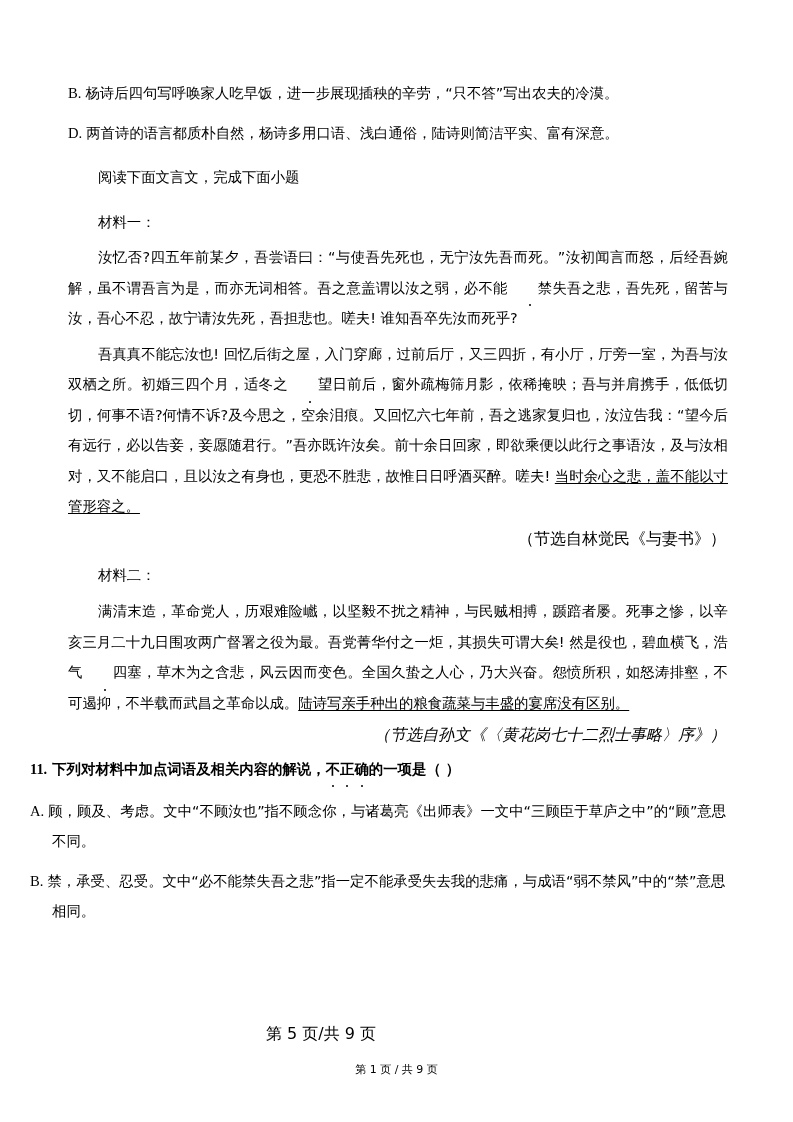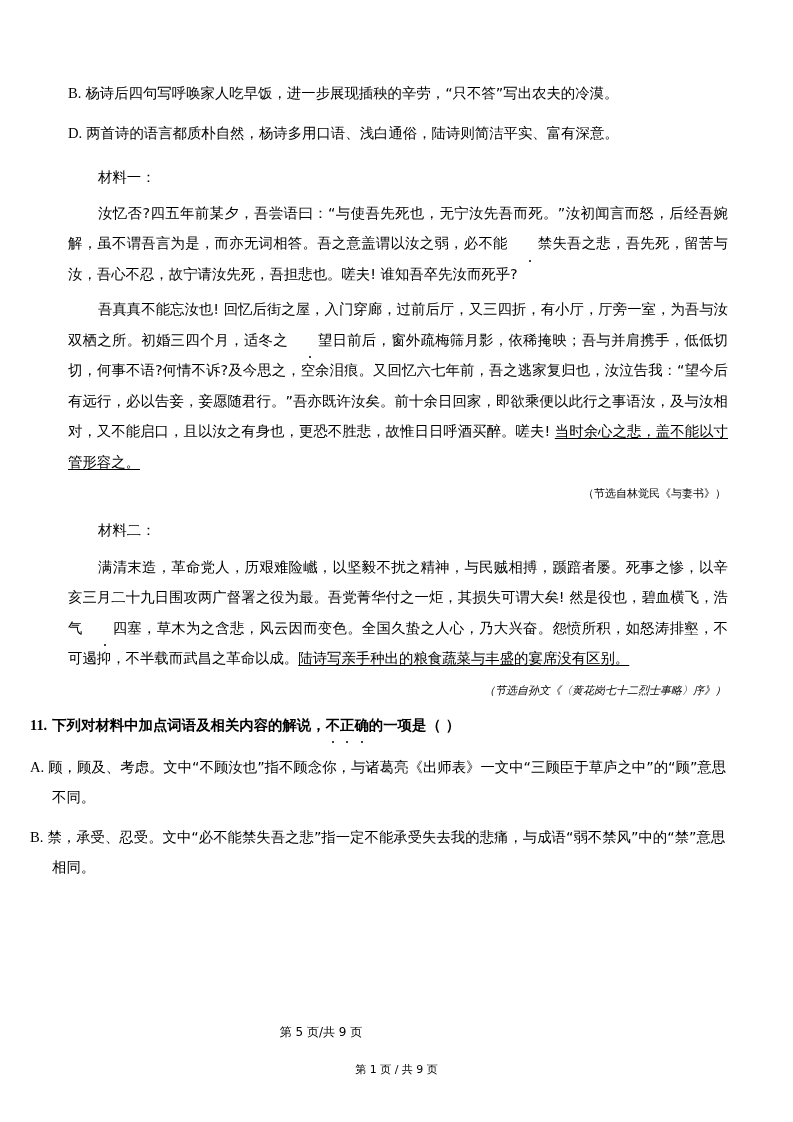--- a/index.html
+++ b/index.html
@@ -48,21 +48,21 @@
     text-indent: 30px;
   }
   .para {
     font-size: 14.4px;
     line-height: 30.5px;
     text-align: justify;
     text-justify: inter-character;
     margin: 0;
   }
   .src {
-    font-size: 11px;
+    font-size: 16px;
     line-height: 30px;
     text-align: right;
     padding-right: 2px;
   }
   .qline {
     font-size: 14.4px;
     line-height: 30px;
     font-weight: bold;
   }
   
@@ -85,21 +85,21 @@
     text-decoration: underline;
     text-underline-offset: 2px;
   }
   
   .footer-a {
     position: absolute;
     left: 0;
     top: 1024px;
     width: 642px;
     text-align: center;
-    font-size: 12px;
+    font-size: 16px;
     color: #000;
   }
   .footer-b {
     position: absolute;
     left: 0;
     top: 1062px;
     width: 793px;
     text-align: center;
     font-size: 11px;
     color: #000;
@@ -114,20 +114,21 @@
 
     <div>
       <div class="opt opt-hang">
         <span class="marker">B.</span><span>杨诗后四句写呼唤家人吃早饭，进一步展现插秧的辛劳，“只不答”写出农夫的冷漠。</span>
       </div>
       <div class="opt opt-hang">
         <span class="marker">D.</span><span>两首诗的语言都质朴自然，杨诗多用口语、浅白通俗，陆诗则简洁平实、富有深意。</span>
       </div>
     </div>
 
+    <div class="para indent2" style="margin-top:14px;">阅读下面文言文，完成下面小题</div>
 
     <div class="para indent2" style="margin-top:14px;">材料一：</div>
 
 
     <div class="para indent2" style="margin-top:5px;">
       <span>汝忆否?四五年前某夕，吾尝语曰：“与使吾先死也，无宁汝先吾而死。”汝初闻言而怒，后经吾婉解，虽不谓吾言为是，而亦无词相答。吾之意盖谓以汝之弱，必不能</span><span class="dot">禁</span><span>失吾之悲，吾先死，留苦与汝，吾心不忍，故宁请汝先死，吾担悲也。嗟夫! 谁知吾卒先汝而死乎?</span>
     </div>
 
     <div class="para indent2" style="margin-top:5px;">
       <span>吾真真不能忘汝也! 回忆后街之屋，入门穿廊，过前后厅，又三四折，有小厅，厅旁一室，为吾与汝双栖之所。初婚三四个月，适冬之</span><span class="dot">望</span><span>日前后，窗外疏梅筛月影，依稀掩映；吾与并肩携手，低低切切，何事不语?何情不诉?及今思之，空余泪痕。又回忆六七年前，吾之逃家复归也，汝泣告我：“望今后有远行，必以告妾，妾愿随君行。”吾亦既许汝矣。前十余日回家，即欲乘便以此行之事语汝，及与汝相对，又不能启口，且以汝之有身也，更恐不胜悲，故惟日日呼酒买醉。嗟夫! </span><span class="uline">当时余心之悲，盖不能以寸管形容之。</span>

